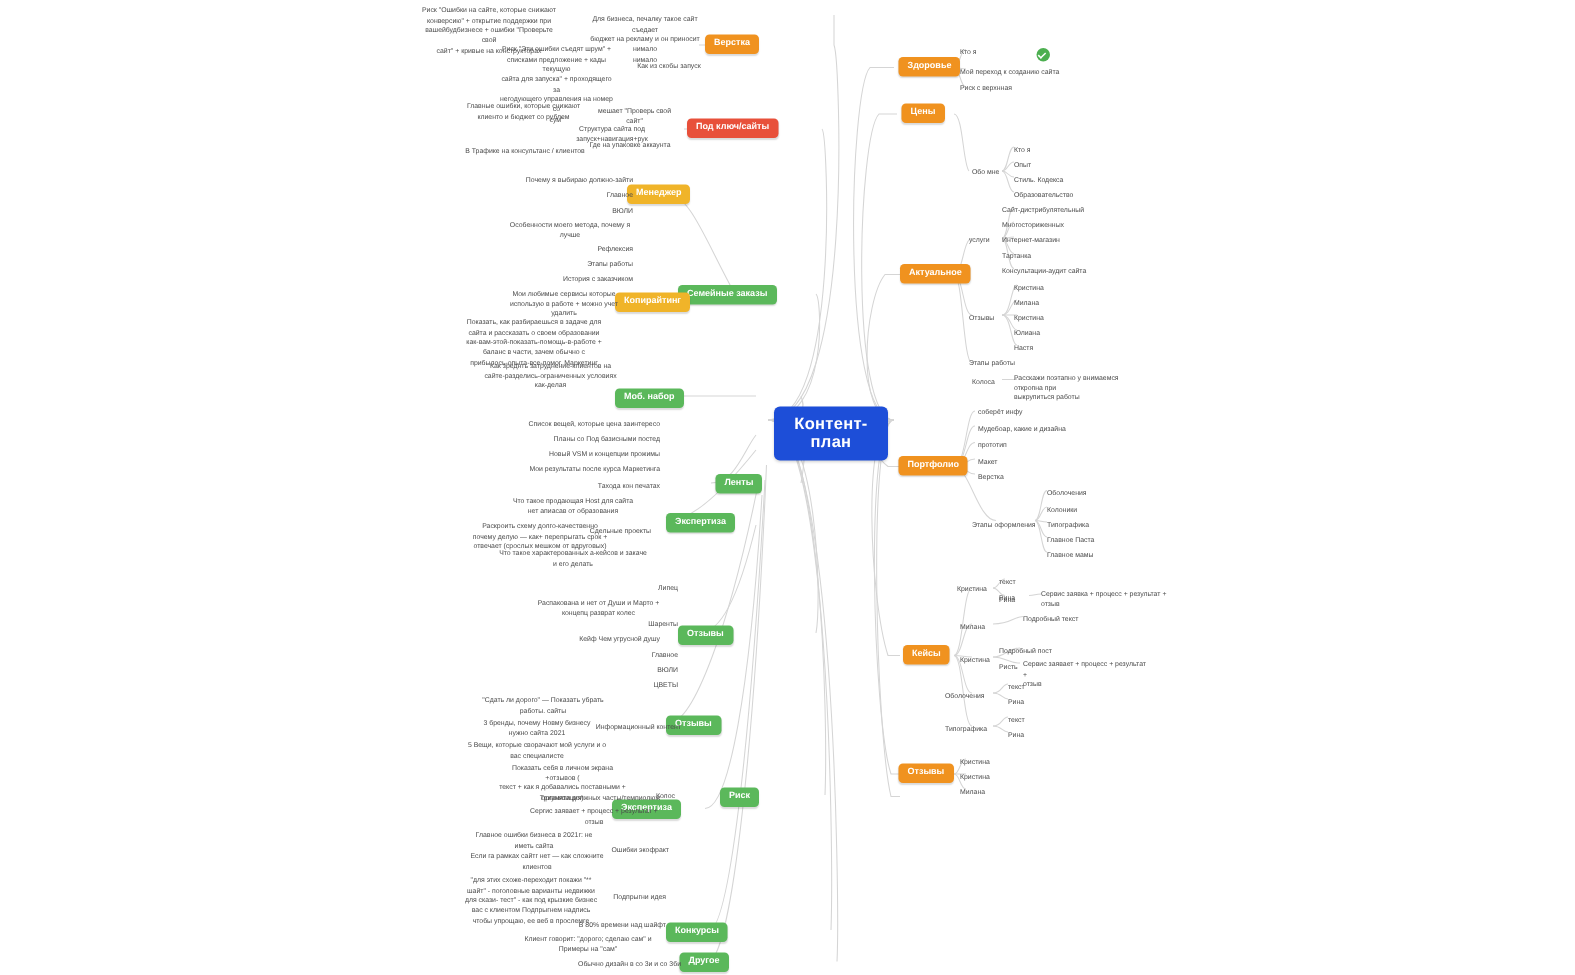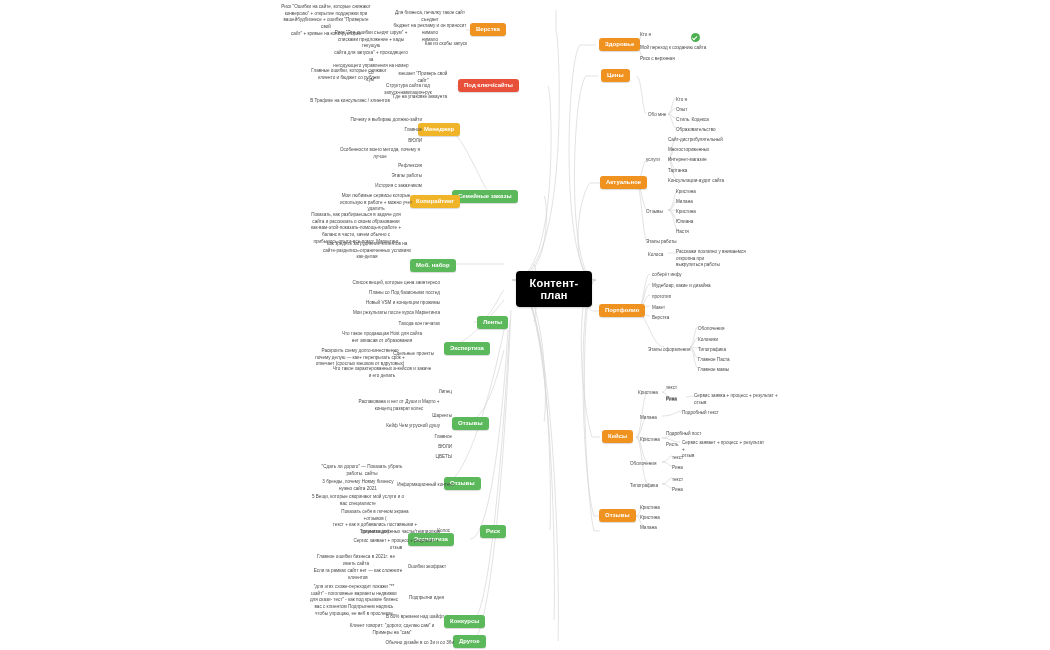--- a/index.html
+++ b/index.html
@@ -24,21 +24,21 @@
     width: 1050px;
     height: 650px;
     pointer-events: none;
   }
   .node {
     position: absolute;
     box-sizing: border-box;
   }
   
   .root {
-    background: #000000;
+    background: #1d4ed8;
     color: #ffffff;
     border-radius: 4px;
     font-size: 11px;
     font-weight: bold;
     text-align: center;
     padding: 6px 10px;
     letter-spacing: 0.2px;
     box-shadow: 0 1px 2px rgba(0,0,0,0.18);
   }
   

